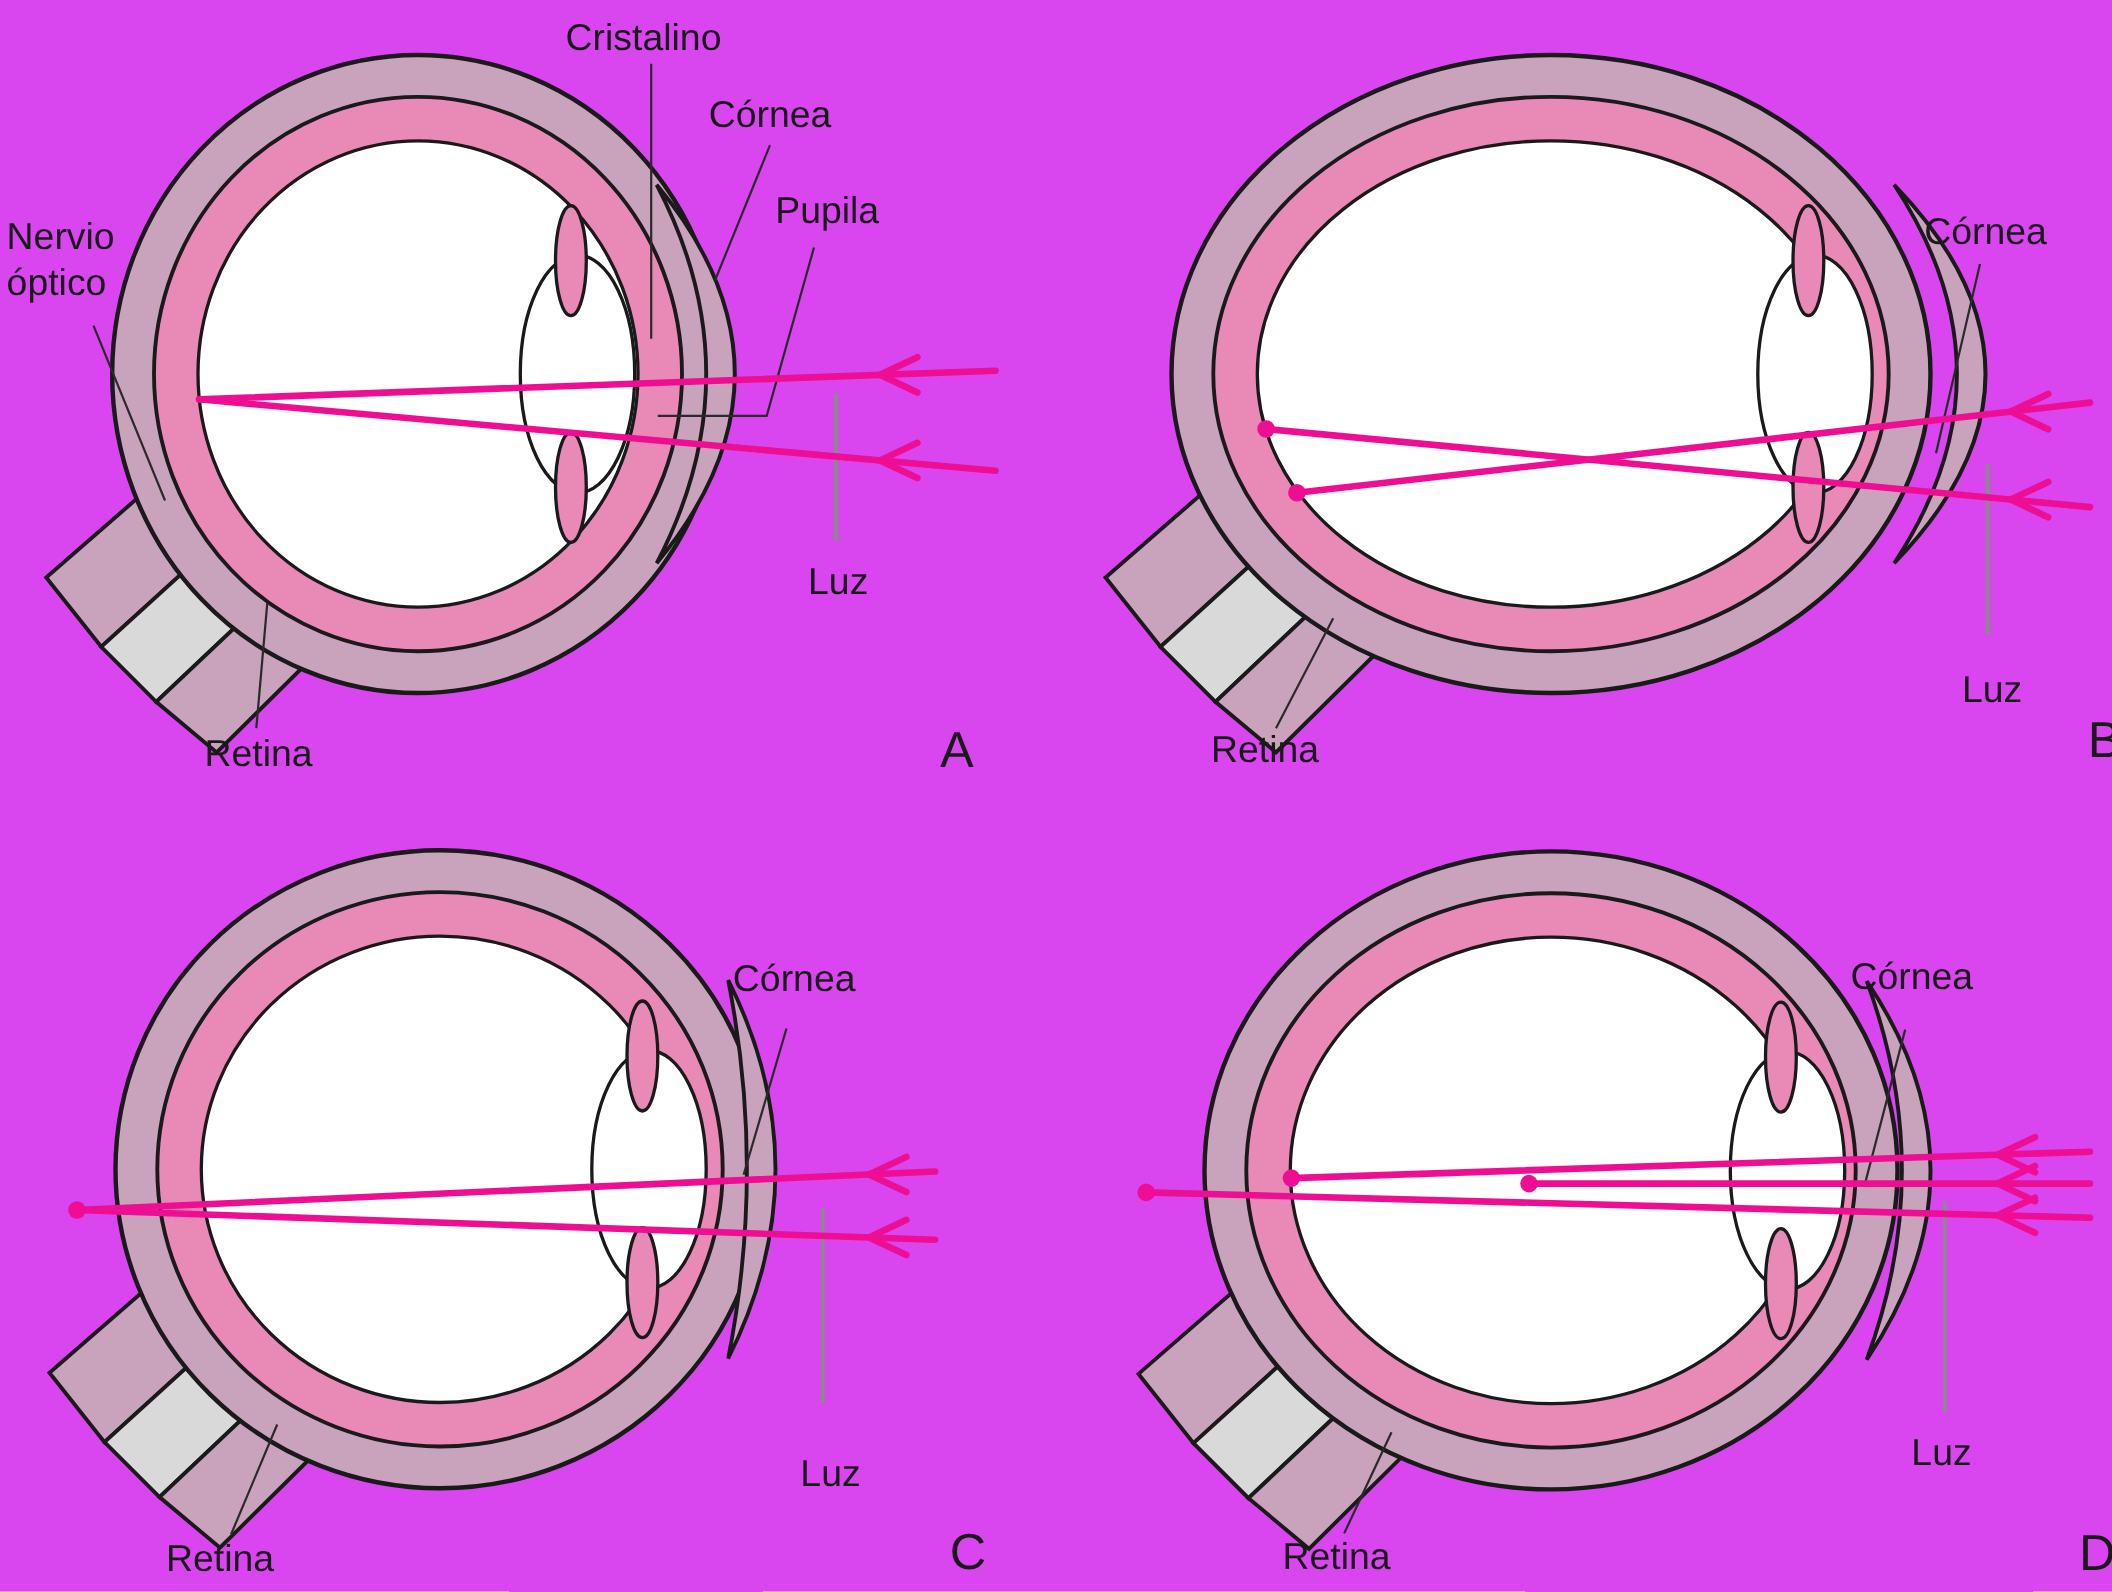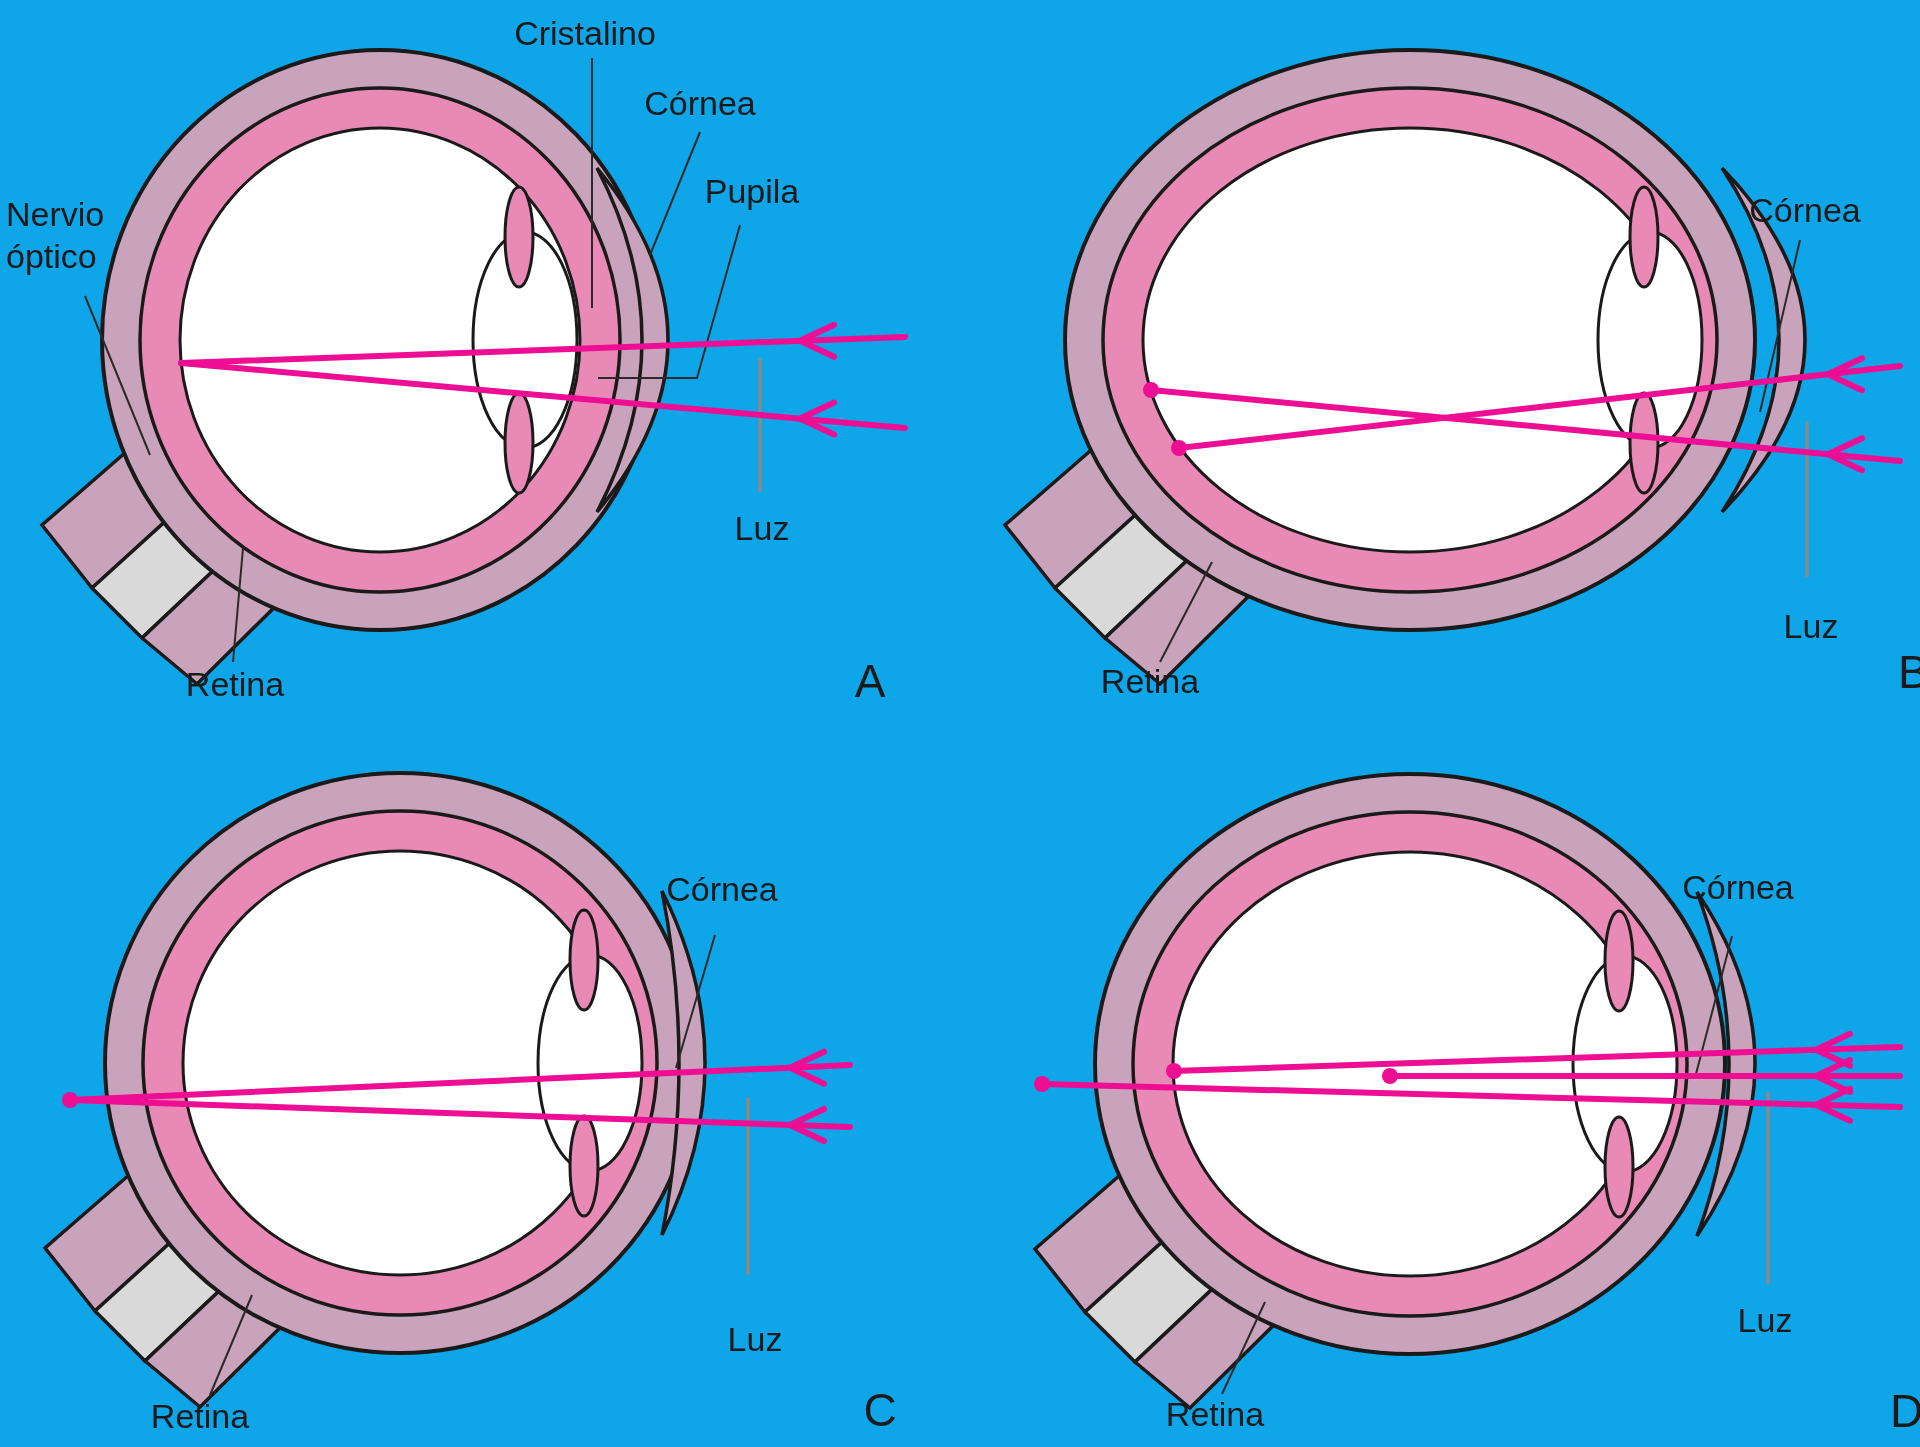--- a/index.html
+++ b/index.html
@@ -1,16 +1,16 @@
 <!DOCTYPE html>
 <html><head>
 <meta charset="utf-8">
 <style>
   html,body{margin:0;padding:0;background:#ffffff;}
-  .canvas{position:relative;width:1920px;height:1447px;background:#0ea5e9;overflow:hidden;
+  .canvas{position:relative;width:1920px;height:1447px;background:#d946ef;overflow:hidden;
           font-family:"Liberation Sans", sans-serif;}
   .panel{position:absolute;width:960px;height:723px;}
   #panel-A{left:0;top:0;} #panel-B{left:960px;top:0;}
   #panel-C{left:0;top:723px;} #panel-D{left:960px;top:724px;}
   text{font-family:"Liberation Sans", sans-serif;fill:#1a1a1a;}
   .lbl{font-size:34px;}
   .letter{font-size:46px;}
 </style>
 </head>
 <body>

